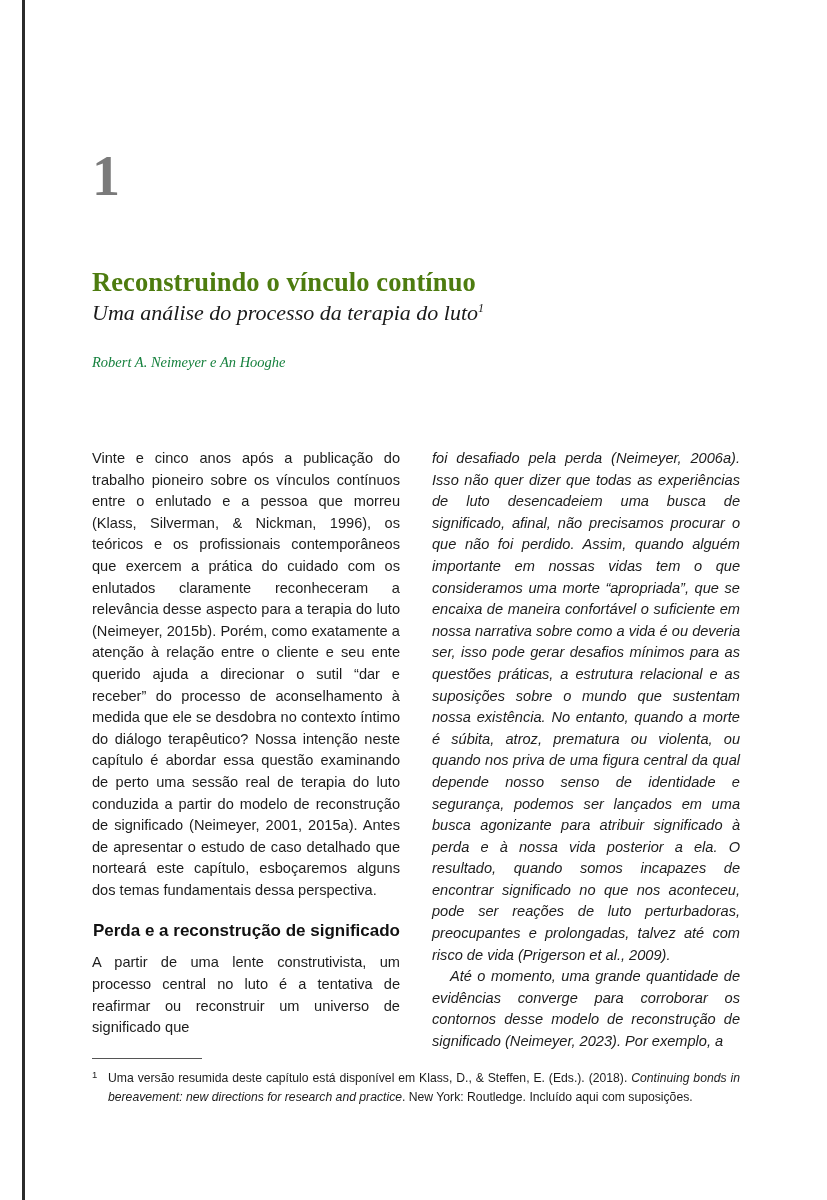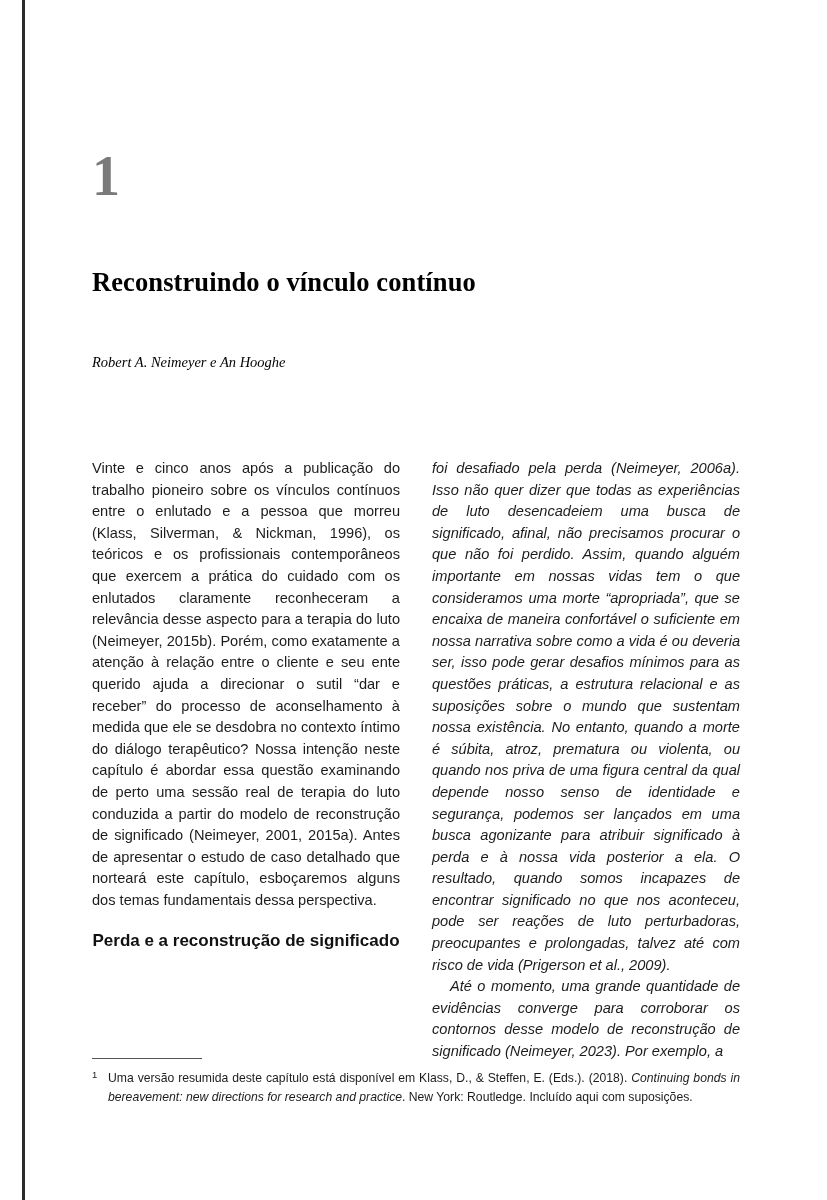--- a/index.html
+++ b/index.html
@@ -50,21 +50,21 @@
   }
   .chapter-title {
     position: absolute;
     top: 248px;
     left: 0;
     width: 648px;
     font-family: "Liberation Serif", serif;
     font-weight: bold;
     font-size: 26.5px;
     line-height: 32px;
-    color: #000000;
+    color: #4d7c0f;
     letter-spacing: 0.1px;
   }
   .chapter-subtitle {
     position: absolute;
     top: 294px;
     left: 0;
     width: 648px;
     font-family: "Liberation Serif", serif;
     font-style: italic;
     font-size: 22px;
@@ -78,25 +78,25 @@
   }
   .authors {
     position: absolute;
     top: 352px;
     left: 0;
     width: 648px;
     font-family: "Liberation Serif", serif;
     font-style: italic;
     font-size: 14.5px;
     line-height: 20px;
-    color: #000000;
+    color: #15803d;
   }
   .columns {
     position: absolute;
-    top: 458px;
+    top: 448px;
     left: 0;
     width: 648px;
     height: 600px;
   }
   .col {
     position: absolute;
     top: 0;
     width: 308px;
   }
   .col-left { left: 0; }
@@ -112,21 +112,21 @@
   }
   .col p + p { text-indent: 18px; }
   .col p.noindent { text-indent: 0; }
   h2.section-head {
     margin: 18px 0 0 0;
     font-family: "Liberation Sans", sans-serif;
     font-weight: bold;
     font-size: 17px;
     line-height: 23px;
     color: #111111;
-    text-align: center;
+    text-align: right;
   }
   h2.section-head + p { text-indent: 0; margin-top: 10px; }
   .footnote-area {
     position: absolute;
     left: 92px;
     top: 1058px;
     width: 648px;
   }
   .footnote-rule {
     width: 110px;
@@ -158,28 +158,32 @@
 <div class="page">
 
   <div class="left-rule"></div>
 
   <div class="content">
 
     <div class="chapter-number">1</div>
 
     <h1 class="chapter-title">Reconstruindo o vínculo contínuo</h1>
 
+    <div class="chapter-subtitle">
+      <span>Uma análise do processo da terapia do luto</span><span class="fn">1</span>
+    </div>
 
     <div class="authors">Robert A. Neimeyer e An Hooghe</div>
 
     <div class="columns">
 
       <div class="col col-left">
         <p class="noindent">Vinte e cinco anos após a publicação do trabalho pioneiro sobre os vínculos contínuos entre o enlutado e a pessoa que morreu (Klass, Silverman, &amp; Nickman, 1996), os teóricos e os profissionais contemporâneos que exercem a prática do cuidado com os enlutados claramente reconheceram a relevância desse aspecto para a terapia do luto (Neimeyer, 2015b). Porém, como exatamente a atenção à relação entre o cliente e seu ente querido ajuda a direcionar o sutil “dar e receber” do processo de aconselhamento à medida que ele se desdobra no contexto íntimo do diálogo terapêutico? Nossa intenção neste capítulo é abordar essa questão examinando de perto uma sessão real de terapia do luto conduzida a partir do modelo de reconstrução de significado (Neimeyer, 2001, 2015a). Antes de apresentar o estudo de caso detalhado que norteará este capítulo, esboçaremos alguns dos temas fundamentais dessa perspectiva.</p>
         <h2 class="section-head">Perda e a reconstrução de significado</h2>
+        <p class="noindent">A partir de uma lente construtivista, um processo central no luto é a tentativa de reafirmar ou reconstruir um universo de significado que</p>
       </div>
 
       <div class="col col-right">
         <p class="noindent">foi desafiado pela perda (Neimeyer, 2006a). Isso não quer dizer que todas as experiências de luto desencadeiem uma busca de significado, afinal, não precisamos procurar o que não foi perdido. Assim, quando alguém importante em nossas vidas tem o que consideramos uma morte “apropriada”, que se encaixa de maneira confortável o suficiente em nossa narrativa sobre como a vida é ou deveria ser, isso pode gerar desafios mínimos para as questões práticas, a estrutura relacional e as suposições sobre o mundo que sustentam nossa existência. No entanto, quando a morte é súbita, atroz, prematura ou violenta, ou quando nos priva de uma figura central da qual depende nosso senso de identidade e segurança, podemos ser lançados em uma busca agonizante para atribuir significado à perda e à nossa vida posterior a ela. O resultado, quando somos incapazes de encontrar significado no que nos aconteceu, pode ser reações de luto perturbadoras, preocupantes e prolongadas, talvez até com risco de vida (Prigerson et al., 2009).</p>
         <p>Até o momento, uma grande quantidade de evidências converge para corroborar os contornos desse modelo de reconstrução de significado (Neimeyer, 2023). Por exemplo, a</p>
       </div>
 
     </div>
   </div>
 

